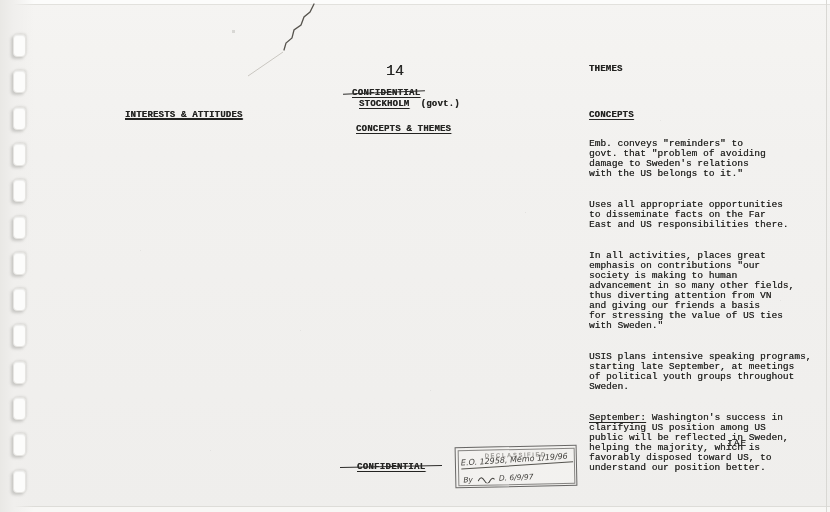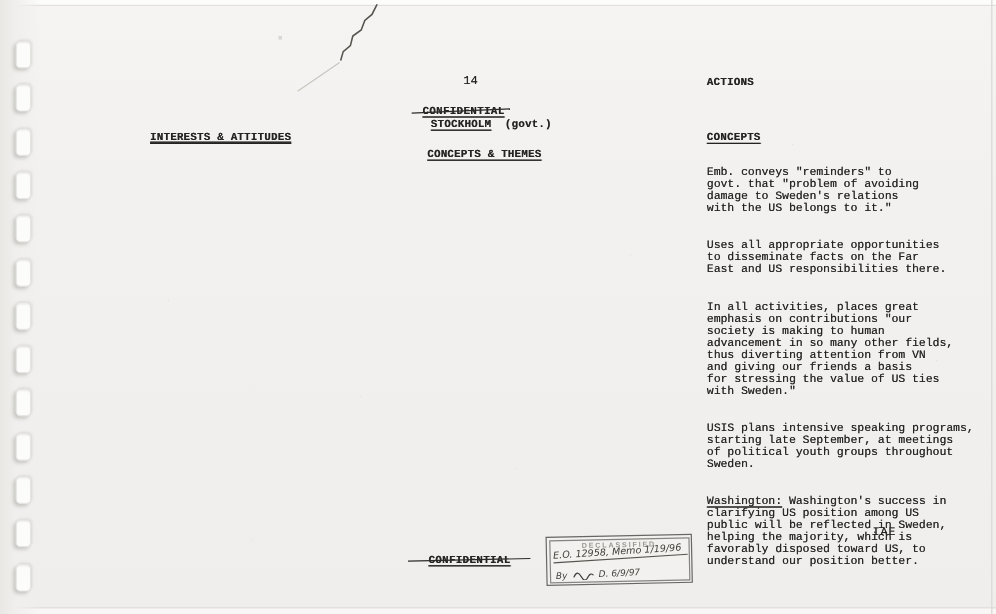--- a/index.html
+++ b/index.html
@@ -16,21 +16,21 @@
   .hole{
     position:absolute;left:13px;width:11px;height:21px;border-radius:4px;
     background:#fcfcfb;border:1px solid #e6e5e2;
     box-shadow:-2px 2px 3px rgba(100,99,95,.28),1px -1px 2px rgba(120,119,115,.15),inset 0 1px 1px rgba(0,0,0,.06);
   }
   .ink{text-shadow:0.2px 0 0 rgba(35,35,33,.7);}
   .hdr{font-weight:bold;font-size:9px;letter-spacing:.2px;}
   .u{text-decoration:underline;text-underline-offset:2px;text-decoration-thickness:1px;}
   .abs{position:absolute;white-space:nowrap;}
 
-  #pageNumber{left:386px;top:63px;font-size:10px;}
+  #pageNumber{left:386px;top:63px;font-size:15px;}
   #confTop{left:352px;top:82px;}
   #stockholmLine{left:359px;top:99px;}
   #conceptsHdr{left:356px;top:124px;}
   #interestsHdr{left:125px;top:110px;text-decoration:underline;}
   #swedenLabel{left:589px;top:64px;}
   #actionsHdr{left:589px;top:110px;}
 
   .conf-wrap{position:relative;display:inline-block;font-weight:bold;font-size:9px;letter-spacing:.3px;}
   .strikeline{position:absolute;height:1px;background:#2c2b29;}
   #confTop .strikeline{left:-9px;right:-5px;top:4px;transform:rotate(-2.5deg);}
@@ -112,21 +112,21 @@
   </div>
 
   <div class="abs hdr ink" id="conceptsHdr">
     <span class="u">CONCEPTS &amp; THEMES</span>
   </div>
 
   <div class="abs hdr ink" id="interestsHdr">
     <span class="u">INTERESTS &amp; ATTITUDES</span>
   </div>
 
-  <div class="abs hdr ink" id="swedenLabel">ACTIONS</div>
+  <div class="abs hdr ink" id="swedenLabel">THEMES</div>
 
   <div class="abs hdr ink" id="actionsHdr">
     <span class="u">CONCEPTS</span>
   </div>
 
   <div class="col-actions ink">
     <div class="para"><span>Emb. conveys "reminders" to
 govt. that "problem of avoiding
 damage to Sweden's relations
 with the US belongs to it."</span></div>
@@ -138,21 +138,21 @@
 society is making to human
 advancement in so many other fields,
 thus diverting attention from VN
 and giving our friends a basis
 for stressing the value of US ties
 with Sweden."</span></div>
     <div class="para"><span>USIS plans intensive speaking programs,
 starting late September, at meetings
 of political youth groups throughout
 Sweden.</span></div>
-    <div class="para"><span class="u">Washington:</span><span>  Washington's success in
+    <div class="para"><span class="u">September:</span><span>  Washington's success in
 clarifying US position among US
 public will be reflected in Sweden,
 helping the majority, which is
 favorably disposed toward US, to
 understand our position better.</span></div>
   </div>
 
   <div class="abs" id="confBottom">
     <span class="conf-wrap ink"><span class="u">CONFIDENTIAL</span><span class="strikeline"></span></span>
   </div>

